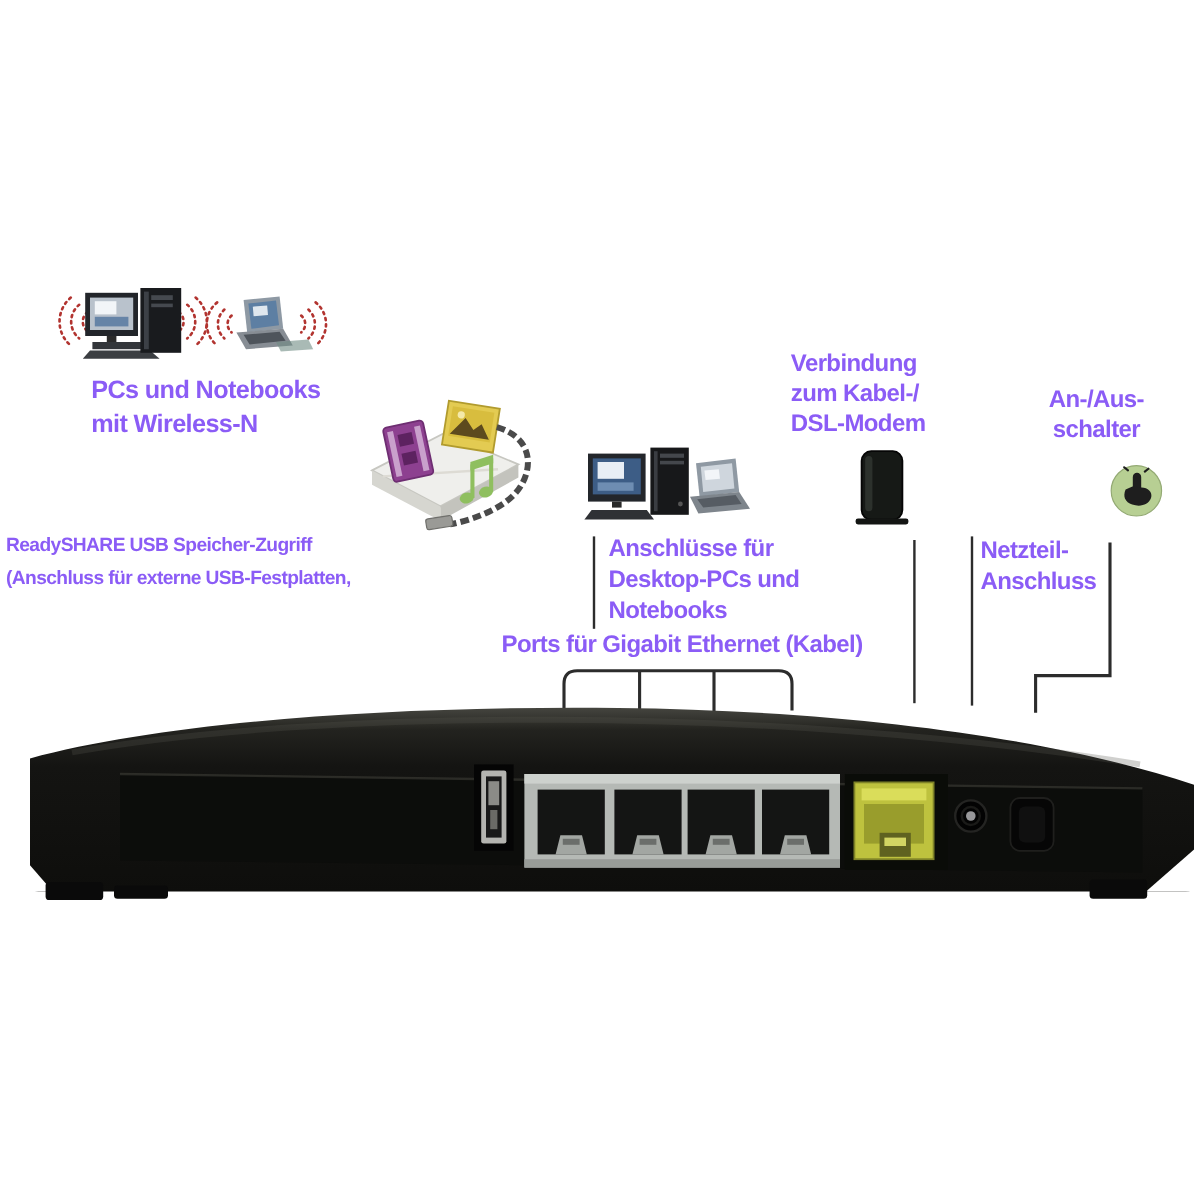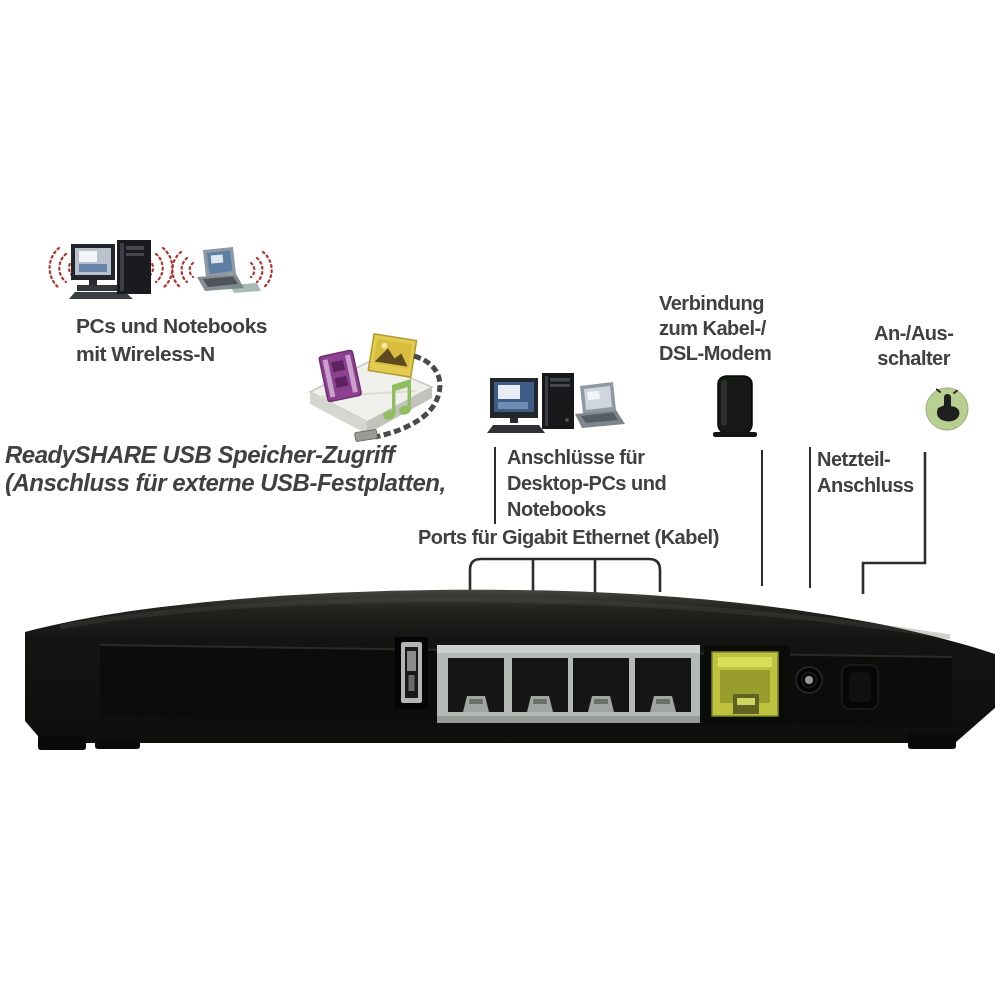--- a/index.html
+++ b/index.html
@@ -1,18 +1,18 @@
 <!DOCTYPE html>
 <html><head>
 <meta charset="utf-8">
 <style>
   html,body{margin:0;padding:0;background:#fff;}
   #stage{position:relative;width:1000px;height:1000px;background:#ffffff;overflow:hidden;
          font-family:"Liberation Sans","DejaVu Sans",sans-serif;}
-  .lbl{position:absolute;font-weight:700;color:#404040;letter-spacing:-0.5px;}
+  .lbl{position:absolute;font-weight:700;color:#8b5cf6;letter-spacing:-0.5px;}
   .lbl div{white-space:nowrap;}
   .leader{position:absolute;width:2.6px;background:#2c2c2c;}
   svg{position:absolute;display:block;}
 </style>
 </head>
 <body>
 
 <div id="stage">
 
   <svg style="left:25px;top:233px;" width="250" height="78" viewBox="0 0 250 78">
@@ -80,21 +80,21 @@
       <ellipse cx="94" cy="90" rx="6" ry="4.5" transform="rotate(-15 94 90)"></ellipse>
       <ellipse cx="110" cy="85" rx="6" ry="4.5" transform="rotate(-15 110 85)"></ellipse>
       <rect x="97" y="62" width="3.4" height="28"></rect>
       <rect x="112.6" y="57" width="3.4" height="28"></rect>
       <polygon points="97,60 116,54 116,61 97,67"></polygon>
     </g>
     <path d="M119,31 C147,39 150,62 139,80 C128,98 100,108 80,112" fill="none" stroke="#4a4a4a" stroke-width="5" stroke-dasharray="7 3.5"></path>
     <rect x="60" y="106" width="22" height="9" rx="2" fill="#9a9a96" stroke="#6f6f6b" transform="rotate(-9 71 110)"></rect>
   </svg>
 
-  <div class="lbl" style="left:5px;top:441px;font-size:24px;line-height:28px;font-style:italic;">
+  <div class="lbl" style="left:5px;top:441px;font-size:16px;line-height:28px;">
     <div>ReadySHARE USB Speicher-Zugriff</div>
     <div>(Anschluss für externe USB-Festplatten,</div>
   </div>
 
   <svg style="left:485px;top:368px;" width="150" height="82" viewBox="0 0 150 82">
     <g>
       <rect x="5" y="10" width="48" height="40" fill="#23262b"></rect>
       <rect x="9" y="14" width="40" height="30" fill="#3d5d86"></rect>
       <rect x="13" y="17" width="22" height="14" fill="#e8eef5"></rect>
       <rect x="13" y="34" width="30" height="7" fill="#6e8db2"></rect>

